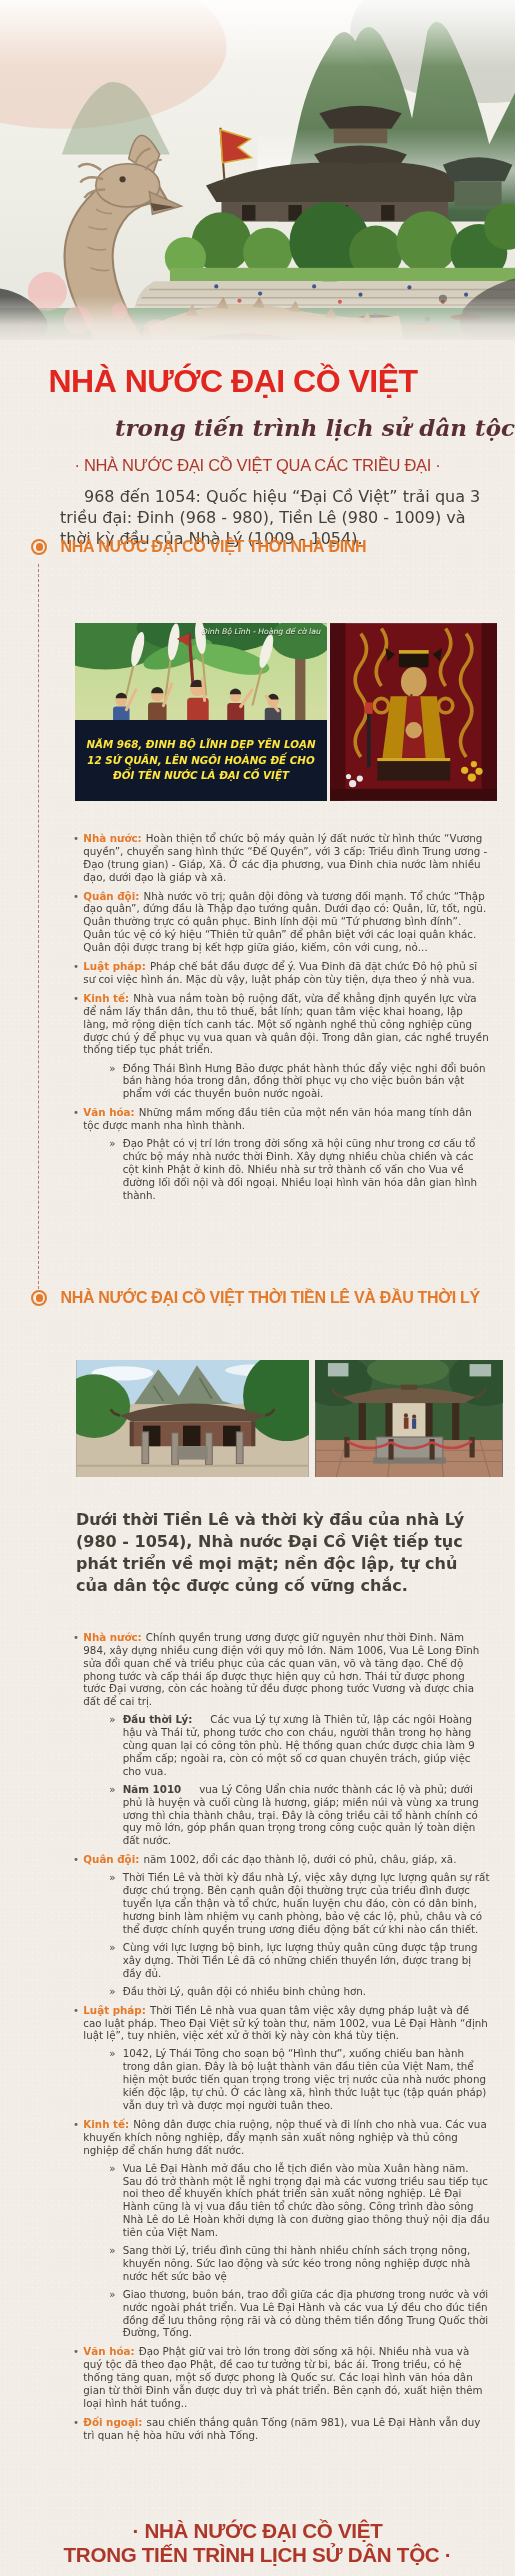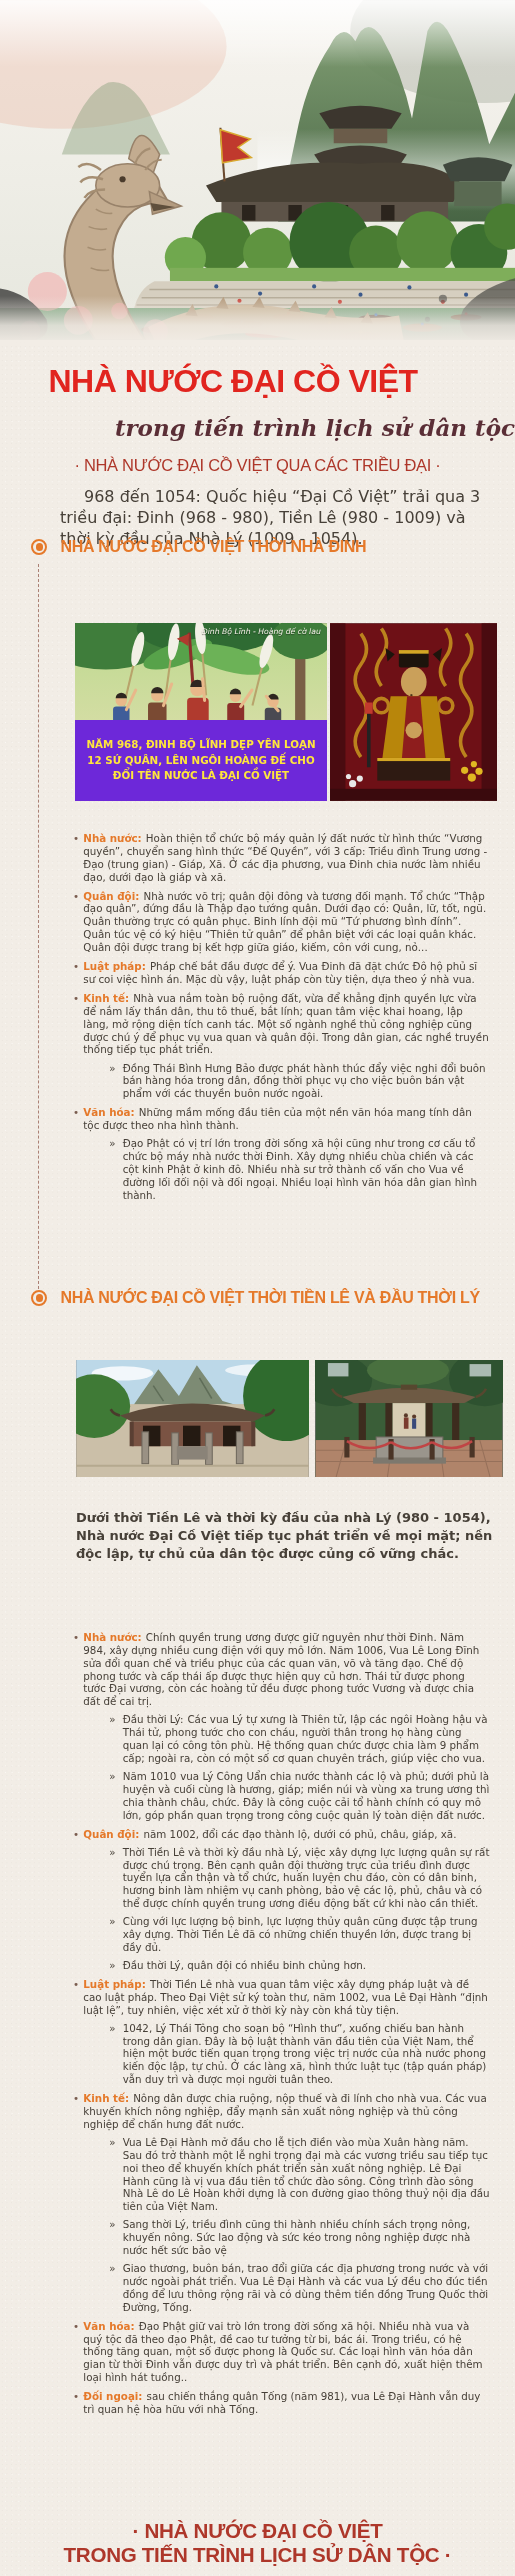--- a/index.html
+++ b/index.html
@@ -28,32 +28,32 @@
   .ring{width:12.4px;height:12.4px;border:2.1px solid #e5792a;border-radius:50%;position:relative;flex:0 0 auto;}
   .ring::after{content:"";position:absolute;inset:2.6px;background:#e5792a;border-radius:50%;}
   .s-head .s-label{color:#e5792a;font-size:16px;font-weight:bold;letter-spacing:-0.3px;
                    font-family:"Liberation Sans",sans-serif;white-space:nowrap;}
   .dash-line{left:38px;top:564px;height:725px;width:0;border-left:1.5px dashed #ab8175;}
   
   .imgbox{overflow:hidden;background:#777;}
   .imgbox svg{display:block;}
   .photo-note{position:absolute;top:4.1px;right:6.2px;color:#f7f4ea;font-style:italic;font-size:7.7px;
               text-shadow:0 0.5px 1px rgba(0,0,0,.5);}
-  .cap-box{position:absolute;left:0;bottom:0;width:100%;height:81px;background:#6d28d9;
-           display:flex;align-items:center;justify-content:center;padding:3.1px 11.3px;box-sizing:border-box;}
+  .cap-box{position:absolute;left:0;bottom:0;width:100%;height:81px;background:#0f172a;
+           display:flex;align-items:center;justify-content:center;padding:3.1px 11.3px;box-sizing:border-box;font-style:italic;}
   .cap-box span{color:#ffe63c;font-weight:bold;font-size:10.3px;line-height:1.55;text-align:center;}
   
   .body-col{color:#474038;font-size:10.3px;line-height:1.25;}
   .item{margin-bottom:6.2px;padding-left:11.3px;position:relative;}
   .item::before{content:"•";position:absolute;left:1px;top:0;color:#7a5c4f;}
   .item .lbl{color:#e5792a;font-weight:bold;margin-right:4.1px;}
   .sub{margin:5.2px 0 0 26px;position:relative;padding-left:13.4px;}
   .sub::before{content:"»";position:absolute;left:0;top:0;color:#474038;}
-  .sub .lead{font-weight:normal;margin-right:4px;}
-  .s2-intro{top:1509px;left:76px;width:418px;font-size:13px;font-weight:bold;color:#474038;line-height:1.38;}
+  .sub .lead{font-weight:bold;margin-right:18px;}
+  .s2-intro{top:1509px;left:76px;width:418px;font-size:16px;font-weight:bold;color:#474038;line-height:1.38;}
   
   .s3-title{top:2519px;left:0;width:515px;text-align:center;color:#ae372a;font-weight:bold;
             font-size:20.6px;line-height:1.18;letter-spacing:-0.3px;font-family:"Liberation Sans",sans-serif;}
 </style>
 </head>
 <body>
 
 <div class="page">
 
   <div class="abs hero">
@@ -356,21 +356,21 @@
     </svg>
   </div>
 
   <div class="abs body-col" style="top:832px;left:72px;width:418px;height:439px;overflow:hidden;">
     <div class="item"><span class="lbl">Nhà nước:</span><span>Hoàn thiện tổ chức bộ máy quản lý đất nước từ hình thức “Vương quyền”, chuyển sang hình thức “Đế Quyền”, với 3 cấp: Triều đình Trung ương - Đạo (trung gian) - Giáp, Xã. Ở các địa phương, vua Đinh chia nước làm nhiều đạo, dưới đạo là giáp và xã.</span></div>
     <div class="item"><span class="lbl">Quân đội:</span><span>Nhà nước võ trị; quân đội đông và tương đối mạnh. Tổ chức “Thập đạo quân”, đứng đầu là Thập đạo tướng quân. Dưới đạo có: Quân, lữ, tốt, ngũ. Quân thường trực có quân phục. Binh lính đội mũ “Tứ phương bình đính”. Quân túc vệ có ký hiệu “Thiên tử quân” để phân biệt với các loại quân khác. Quân đội được trang bị kết hợp giữa giáo, kiếm, côn với cung, nỏ...</span></div>
     <div class="item"><span class="lbl">Luật pháp:</span><span>Pháp chế bắt đầu được để ý. Vua Đinh đã đặt chức Đô hộ phủ sĩ sư coi việc hình án. Mặc dù vậy, luật pháp còn tùy tiện, dựa theo ý nhà vua.</span></div>
     <div class="item"><span class="lbl">Kinh tế:</span><span>Nhà vua nắm toàn bộ ruộng đất, vừa để khẳng định quyền lực vừa để nắm lấy thần dân, thu tô thuế, bắt lính; quan tâm việc khai hoang, lập làng, mở rộng diện tích canh tác. Một số ngành nghề thủ công nghiệp cũng được chú ý để phục vụ vua quan và quân đội. Trong dân gian, các nghề truyền thống tiếp tục phát triển.</span>
       <div class="sub"><span>Đồng Thái Bình Hưng Bảo được phát hành thúc đẩy việc nghi đổi buôn bán hàng hóa trong dân, đồng thời phục vụ cho việc buôn bán vật phẩm với các thuyền buôn nước ngoài.</span></div>
     </div>
-    <div class="item"><span class="lbl">Văn hóa:</span><span>Những mầm mống đầu tiên của một nền văn hóa mang tính dân tộc được theo nha hình thành.</span>
+    <div class="item"><span class="lbl">Văn hóa:</span><span>Những mầm mống đầu tiên của một nền văn hóa mang tính dân tộc được manh nha hình thành.</span>
       <div class="sub"><span>Đạo Phật có vị trí lớn trong đời sống xã hội cũng như trong cơ cấu tổ chức bộ máy nhà nước thời Đinh. Xây dựng nhiều chùa chiền và các cột kinh Phật ở kinh đô. Nhiều nhà sư trở thành cố vấn cho Vua về đường lối đối nội và đối ngoại. Nhiều loại hình văn hóa dân gian hình thành.</span></div>
     </div>
   </div>
 
   <div class="abs s-head" style="top:1289px;left:31px;">
     <span class="ring"></span>
     <span class="s-label">NHÀ NƯỚC ĐẠI CỒ VIỆT THỜI TIỀN LÊ VÀ ĐẦU THỜI LÝ</span>
   </div>
 
   <div class="abs imgbox" style="top:1360px;left:76px;width:233px;height:117px;">
@@ -442,21 +442,21 @@
         <path d="M61,158 Q104,184 147,160 M147,160 Q184,184 227,160 M227,160 Q266,184 305,158" stroke="#c04545" stroke-width="5" fill="none"></path>
       </g>
     </svg>
   </div>
 
   <div class="abs s2-intro">Dưới thời Tiền Lê và thời kỳ đầu của nhà Lý (980 - 1054), Nhà nước Đại Cồ Việt tiếp tục phát triển về mọi mặt; nền độc lập, tự chủ của dân tộc được củng cố vững chắc.</div>
 
   <div class="abs body-col" style="top:1631px;left:72px;width:418px;height:876px;overflow:hidden;">
     <div class="item"><span class="lbl">Nhà nước:</span><span>Chính quyền trung ương được giữ nguyên như thời Đinh. Năm 984, xây dựng nhiều cung điện với quy mô lớn. Năm 1006, Vua Lê Long Đĩnh sửa đổi quan chế và triều phục của các quan văn, võ và tăng đạo. Chế độ phong tước và cấp thái ấp được thực hiện quy củ hơn. Thái tử được phong tước Đại vương, còn các hoàng tử đều được phong tước Vương và được chia đất để cai trị.</span>
       <div class="sub"><span class="lead">Đầu thời Lý:</span><span>Các vua Lý tự xưng là Thiên tử, lập các ngôi Hoàng hậu và Thái tử, phong tước cho con cháu, người thân trong họ hàng cùng quan lại có công tôn phù. Hệ thống quan chức được chia làm 9 phẩm cấp; ngoài ra, còn có một số cơ quan chuyên trách, giúp việc cho vua.</span></div>
-      <div class="sub"><span class="lead">Năm 1010</span><span>vua Lý Công Uẩn chia nước thành các lộ và phủ; dưới phủ là huyện và cuối cùng là hương, giáp; miền núi và vùng xa trung ương thì chia thành châu, chức. Đây là công cuộc cải tổ hành chính có quy mô lớn, góp phần quan trọng trong công cuộc quản lý toàn diện đất nước.</span></div>
+      <div class="sub"><span class="lead">Năm 1010</span><span>vua Lý Công Uẩn chia nước thành các lộ và phủ; dưới phủ là huyện và cuối cùng là hương, giáp; miền núi và vùng xa trung ương thì chia thành châu, trại. Đây là công triều cải tổ hành chính có quy mô lớn, góp phần quan trọng trong công cuộc quản lý toàn diện đất nước.</span></div>
     </div>
     <div class="item"><span class="lbl">Quân đội:</span><span>năm 1002, đổi các đạo thành lộ, dưới có phủ, châu, giáp, xã.</span>
       <div class="sub"><span>Thời Tiền Lê và thời kỳ đầu nhà Lý, việc xây dựng lực lượng quân sự rất được chú trọng. Bên cạnh quân đội thường trực của triều đình được tuyển lựa cẩn thận và tổ chức, huấn luyện chu đáo, còn có dân binh, hương binh làm nhiệm vụ canh phòng, bảo vệ các lộ, phủ, châu và có thể được chính quyền trung ương điều động bất cứ khi nào cần thiết.</span></div>
       <div class="sub"><span>Cùng với lực lượng bộ binh, lực lượng thủy quân cũng được tập trung xây dựng. Thời Tiền Lê đã có những chiến thuyền lớn, được trang bị đầy đủ.</span></div>
       <div class="sub"><span>Đầu thời Lý, quân đội có nhiều binh chủng hơn.</span></div>
     </div>
     <div class="item"><span class="lbl">Luật pháp:</span><span>Thời Tiền Lê nhà vua quan tâm việc xây dựng pháp luật và đề cao luật pháp. Theo Đại Việt sử ký toàn thư, năm 1002, vua Lê Đại Hành “định luật lệ”, tuy nhiên, việc xét xử ở thời kỳ này còn khá tùy tiện.</span>
       <div class="sub"><span>1042, Lý Thái Tông cho soạn bộ “Hình thư”, xuống chiếu ban hành trong dân gian. Đây là bộ luật thành văn đầu tiên của Việt Nam, thể hiện một bước tiến quan trọng trong việc trị nước của nhà nước phong kiến độc lập, tự chủ. Ở các làng xã, hình thức luật tục (tập quán pháp) vẫn duy trì và được mọi người tuân theo.</span></div>
     </div>
     <div class="item"><span class="lbl">Kinh tế:</span><span>Nông dân được chia ruộng, nộp thuế và đi lính cho nhà vua. Các vua khuyến khích nông nghiệp, đẩy mạnh sản xuất nông nghiệp và thủ công nghiệp để chấn hưng đất nước.</span>

